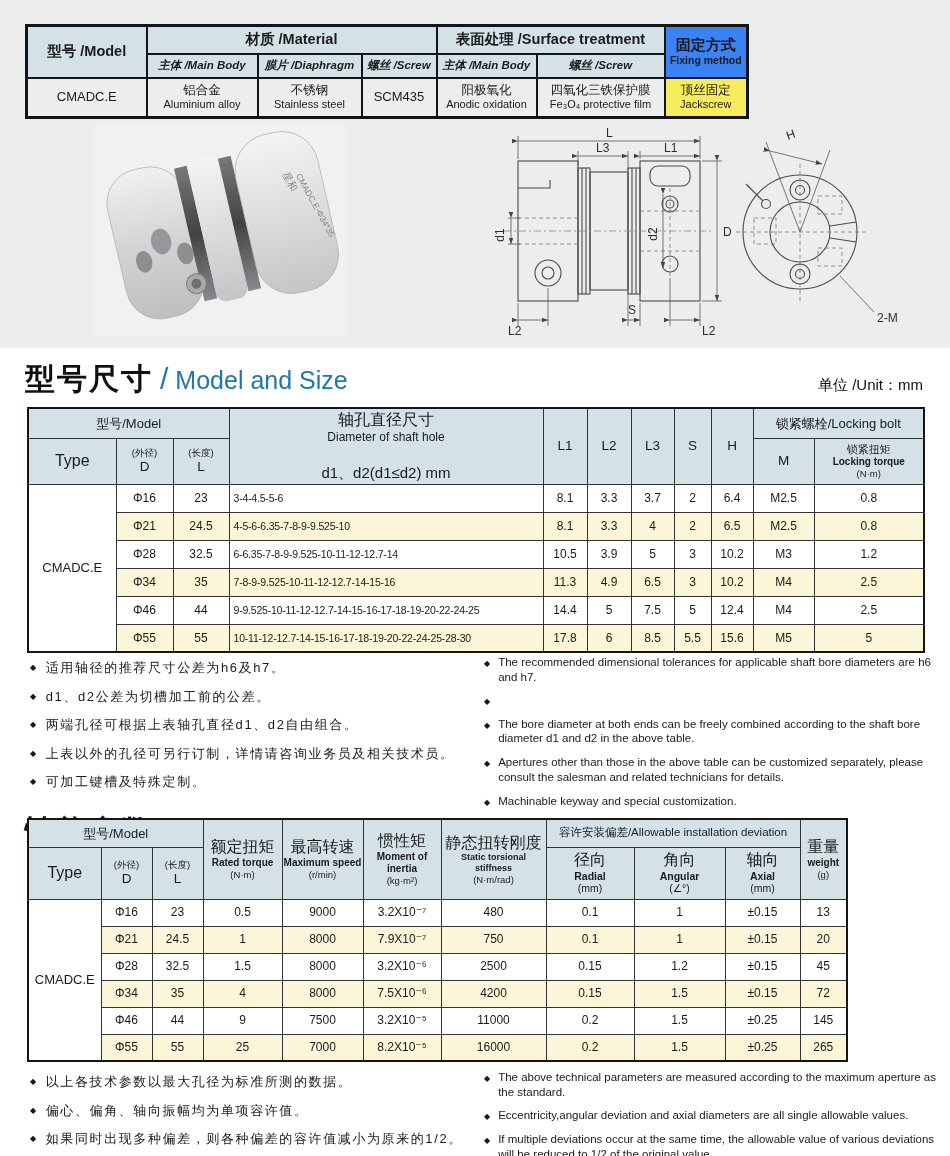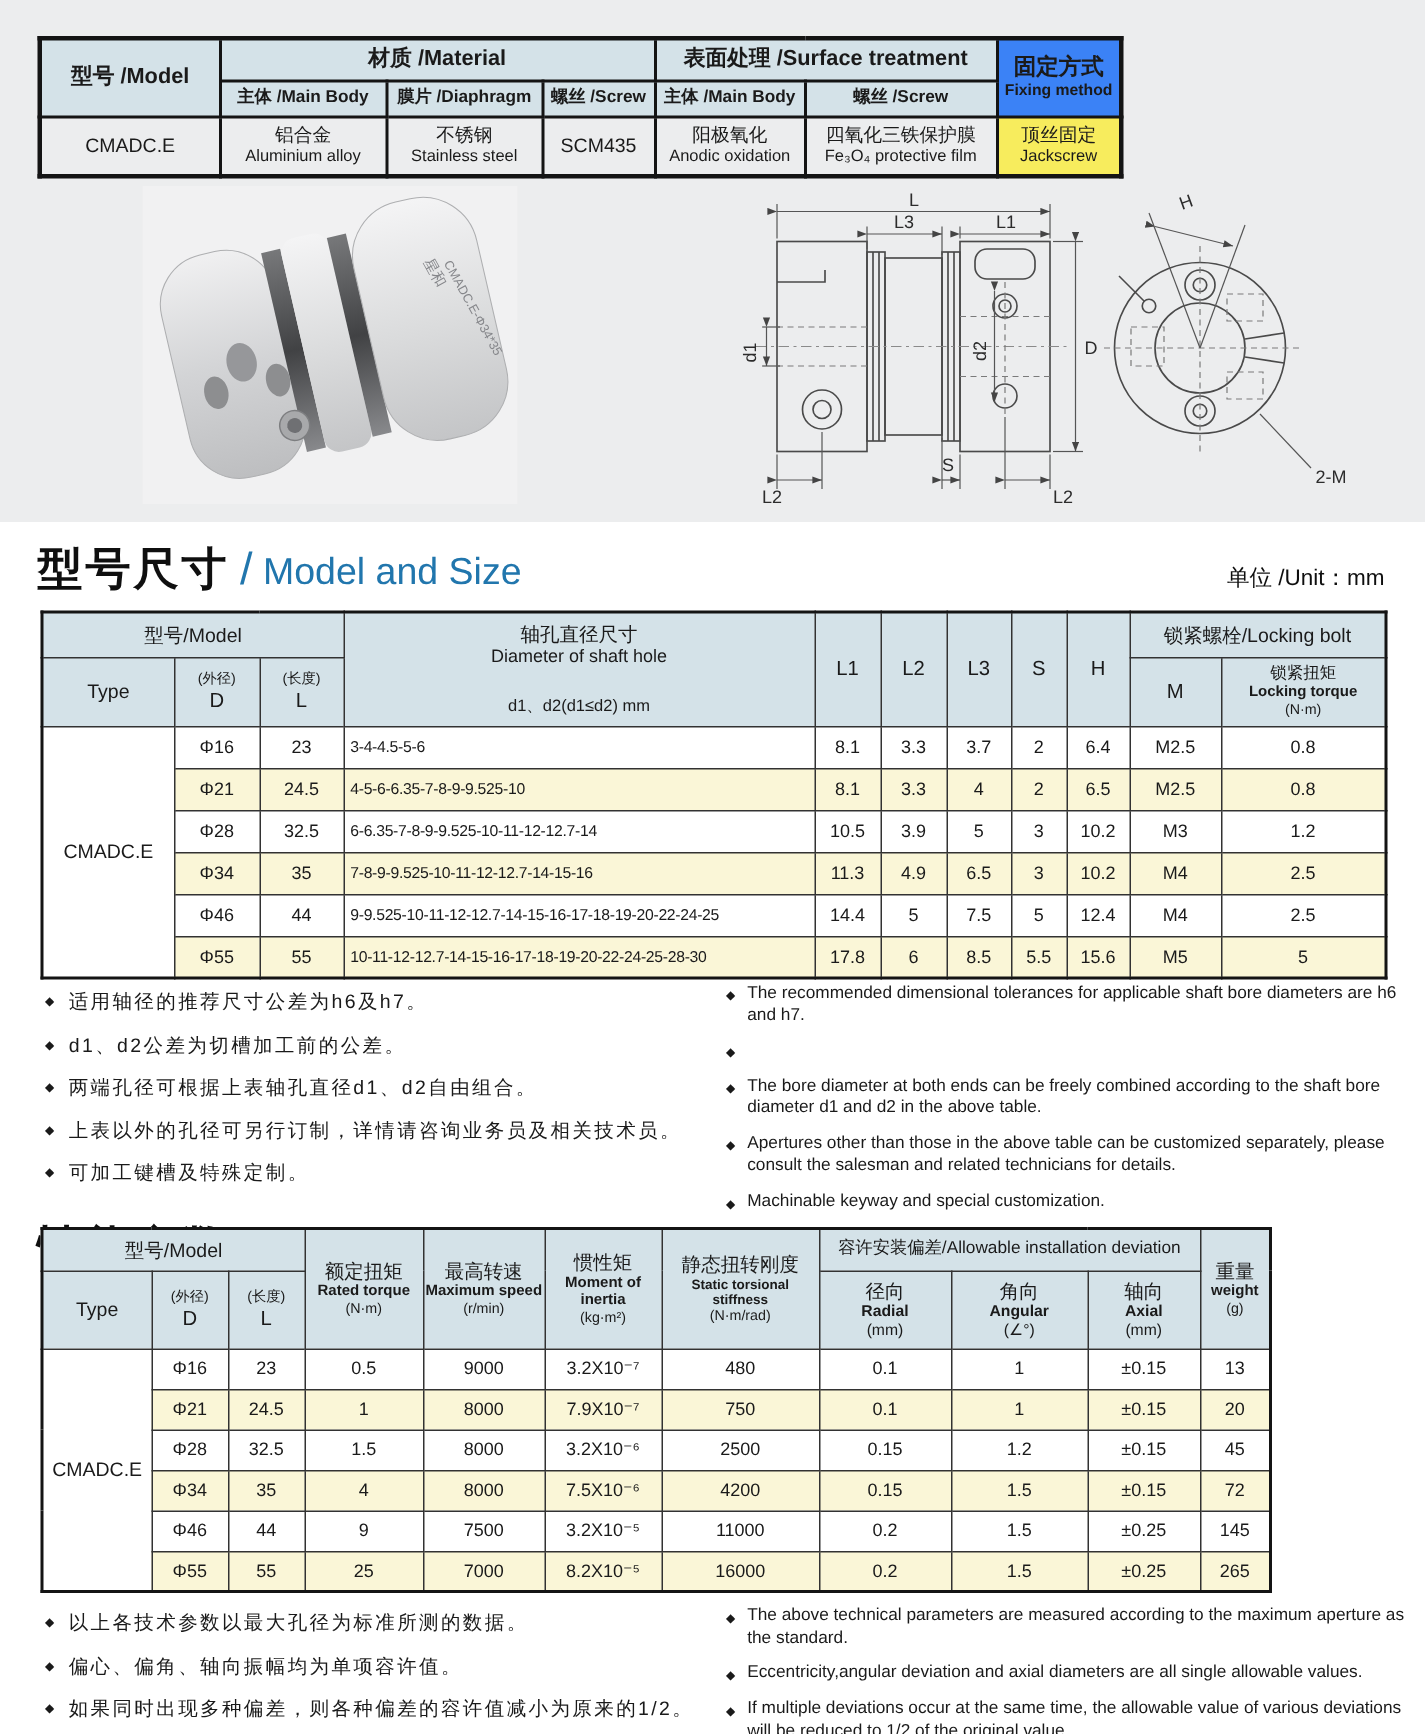--- a/index.html
+++ b/index.html
@@ -16,21 +16,21 @@
   table.info th, table.info td { border:2px solid #141414; text-align:center; vertical-align:middle; padding:0 2px; line-height:1.2; }
   table.info .hdr { background:#d4e2e8; font-weight:bold; font-size:14.5px; }
   table.info .sub { background:#d4e2e8; font-weight:bold; font-size:11.5px; }
   table.info .fix-th { background:#3b82f6; }
   table.info .fix-th .fz { font-size:15px; font-weight:bold; }
   table.info .fix-th .fe { font-size:10.5px; }
   table.info td.dat { font-size:13px; }
   table.info .zh2 { font-size:12.5px; }
   table.info .en2 { font-size:11px; }
   table.info td.fix-td { background:#f7ec5d; }
-  tr.ir1 { height:28px;margin-left:28px; } tr.ir2 { height:24px; } tr.ir3 { height:40px; }
+  tr.ir1 { height:28px;margin-left:28px; } tr.ir2 { height:24px;font-style:italic; } tr.ir3 { height:40px; }
 
   
   svg.photo  { position:absolute; left:95px;  top:124px; width:250px; height:212px; }
   svg.drawing{ position:absolute; left:478px; top:126px; width:458px; height:216px; }
   .dim-label { font-size:12px; fill:#2c2c2c; }
 
   
   .sec-head { position:absolute; left:25px; right:27px; display:flex; align-items:flex-end; justify-content:space-between; }
   #sec1 { top:352px; height:48px; }
   #sec2 { top:810px; height:42px; }
@@ -46,27 +46,27 @@
   table.size { left:27px; top:407px; width:896px; }
   table.perf { left:27px; top:818px; width:819px; }
   tr.shr1 { height:30px; } tr.shr2 { height:46px; }
   tr.phr1 { height:28px; } tr.phr2 { height:52px; }
   table.size tbody tr { height:28px; }
   table.perf tbody tr { height:27px; }
   table.spec tbody td { font-size:12px; }
   table.spec tbody tr:nth-child(even) td { background:#faf6d7; }
   table.spec td.model-cell { background:#ffffff !important; font-size:13px; }
   table.spec td.al { text-align:left; font-size:10.5px; padding-left:4px; letter-spacing:-0.2px; }
-  .th-main { font-size:13px; }
+  .th-main { font-size:16px; }
   .th-sub-en { font-size:10px;font-weight:bold; }
   .th-unit { font-size:9.5px; }
   .cap { font-size:9.5px; }
   .letter { font-size:13.5px; }
   .sh2 { font-size:12px; }
-  .sh3 { font-size:11px;margin-top:20px; }
+  .sh3 { font-size:15px;margin-top:20px; }
   .group-th { font-size:13px; }
 
   
   ul.notes { position:absolute; list-style:none; margin:0; padding:0; }
   ul.notes li { display:flex; gap:8px; margin-bottom:9px; }
   ul.notes .blt { font-size:8px; margin-top:4px; flex:0 0 auto; }
   ul.notes-zh { font-size:13px; letter-spacing:1.6px; line-height:1.5; font-weight:500; }
   ul.notes-en { font-size:11.5px; line-height:1.28; }
   #n1zh { left:30px;  top:658px;  width:452px; }
   #n1en { left:484px; top:655px;  width:450px; }

